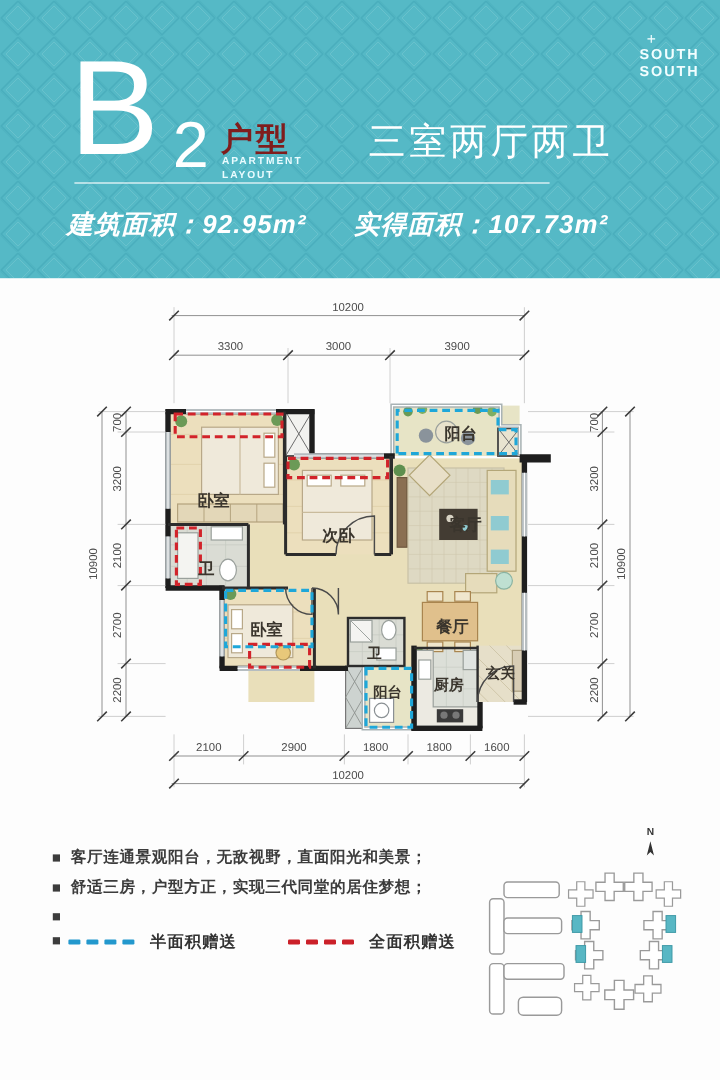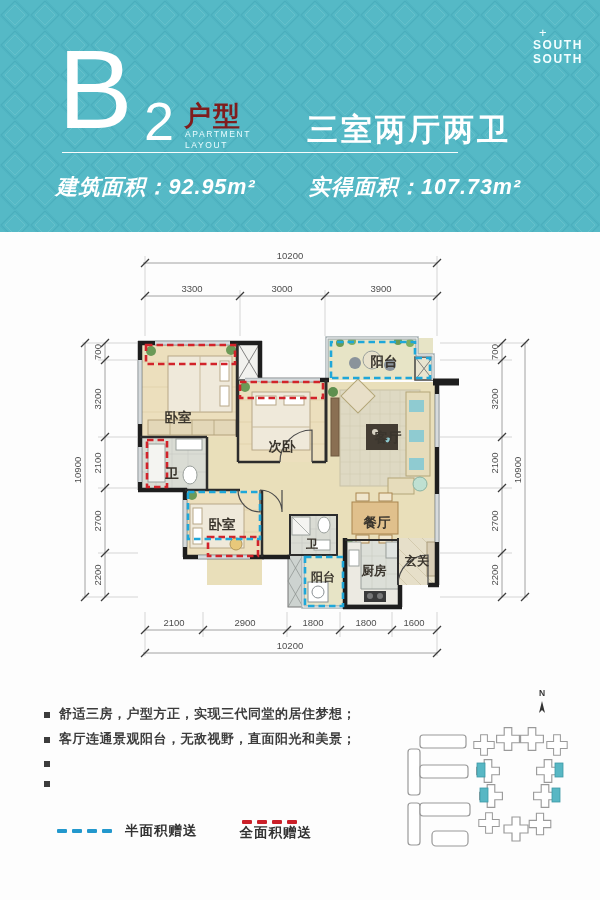--- a/index.html
+++ b/index.html
@@ -8,48 +8,48 @@
 
   
   .header { position:absolute; left:0; top:0; width:600px; height:232px; background:#55b9c6; }
   .hdr-pattern { position:absolute; left:0; top:0; }
   .plan-letter { position:absolute; left:58px; top:34px; font-size:112px; line-height:1;
                  color:#fff; font-weight:400; letter-spacing:-2px; }
   .plan-number { position:absolute; left:144px; top:94px; font-size:54px; line-height:1;
                  color:#fff; font-weight:400; }
   .plan-type   { position:absolute; left:184px; top:98px; font-size:27px; color:#7f1d1d; font-weight:700; letter-spacing:2px;}
   .plan-type-en{ position:absolute; left:185px; top:129px; font-size:8.5px; color:#eafcff;
-                 letter-spacing:1.6px; line-height:1.25; font-weight:400;}
-  .rooms-summary { position:absolute; left:307px; top:109px; font-size:31px; color:#fff;
-                   font-weight:700; letter-spacing:3px; }
+                 letter-spacing:1.6px; line-height:1.25; font-weight:700;}
+  .rooms-summary { position:absolute; left:307px; top:97px; font-size:31px; color:#fff;
+                   font-weight:400; letter-spacing:3px; }
   .hdr-rule { position:absolute; left:62px; top:152px; width:396px; height:1px; background:#ffffff; opacity:.95;}
   .area-row { position:absolute; left:56px; top:172px; width:500px; font-size:21.5px; color:#fff;
               font-weight:700; letter-spacing:1px; }
   .area-item { display:inline-block;font-style:italic; }
-  .area-item + .area-item { margin-left:46px; }
+  .area-item + .area-item { margin-left:32px; }
   .logo { position:absolute; left:533px; top:26px; color:#f2feff; text-align:left; }
   .logo-plus { font-size:13px; font-weight:400; margin-left:6px; line-height:1; }
   .logo-line { font-size:12px; font-weight:700; letter-spacing:1.6px; line-height:1.15; }
 
   
   .plan-wrap { position:absolute; left:0; top:232px; width:600px; height:458px; background:#fdfdfd; }
 
   
   .features { position:absolute; left:44px; top:706px; width:330px; }
   .feature { display:flex; align-items:flex-start; margin-bottom:8px; }
   .bullet { width:6px; height:6px; background:#3c3c3c; margin:6px 9px 0 0; flex:0 0 6px; }
   .feature-text { font-size:13px; font-weight:700; color:#3c3c3c; line-height:1.28; letter-spacing:.5px; }
 
   
-  .legend { position:absolute; left:57px; top:820px; display:flex; align-items:center; }
+  .legend { position:absolute; left:57px; top:776px; display:flex; align-items:center; }
   .dash-group { display:flex; align-items:center; margin-right:8px; }
   .dash { width:10px; height:4px; margin-right:5px; border-radius:1px;}
   .legend-label { font-size:13.5px; font-weight:700; color:#333; letter-spacing:1px; }
   .legend-item { display:flex; align-items:center; }
-  .legend-item + .legend-item { margin-left:42px;flex-direction:column; }
+  .legend-item + .legend-item { margin-left:42px; }
 
   
   .siteplan { position:absolute; left:392px; top:683px; }
 </style>
 </head>
 <body>
 
 <div class="page">
 
   <div class="header">
@@ -341,25 +341,25 @@
       <text x="498" y="289" transform="rotate(-90 498 289)">2700</text>
       <text x="498" y="343" transform="rotate(-90 498 343)">2200</text>
       <text x="521" y="238" transform="rotate(-90 521 238)">10900</text>
     </g>
   </svg>
   </div>
 
   <div class="features">
     <div class="feature">
       <span class="bullet"></span>
-      <span class="feature-text">舒适三房，户型方正，实现三代同堂的居住梦想；</span>
+      <span class="feature-text">客厅连通景观阳台，无敌视野，直面阳光和美景；</span>
     </div>
     <div class="feature">
       <span class="bullet"></span>
-      <span class="feature-text">客厅连通景观阳台，无敌视野，直面阳光和美景；</span>
+      <span class="feature-text">舒适三房，户型方正，实现三代同堂的居住梦想；</span>
     </div>
     <div class="feature">
       <span class="bullet"></span>
     </div>
     <div class="feature">
       <span class="bullet"></span>
     </div>
   </div>
 
   <div class="legend">

